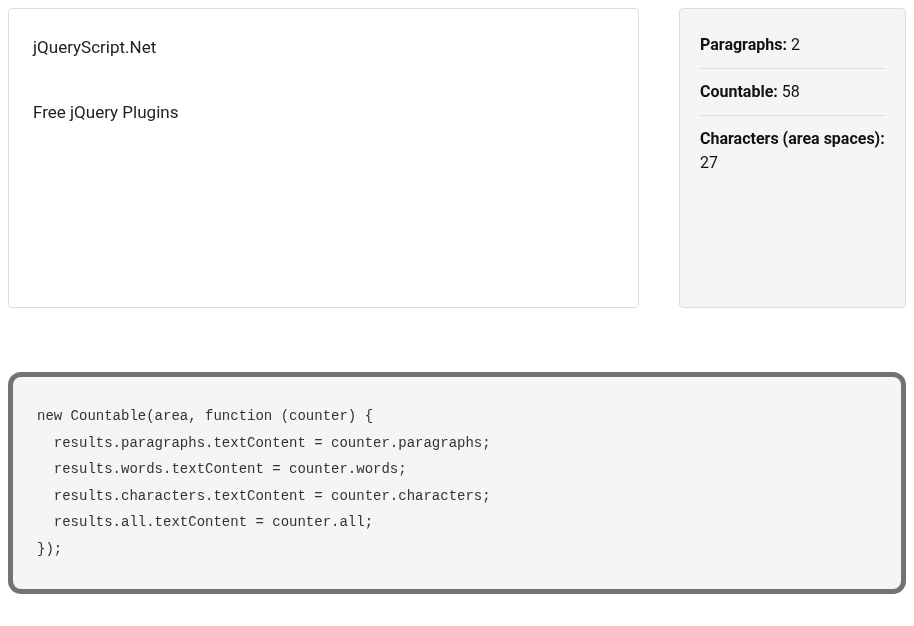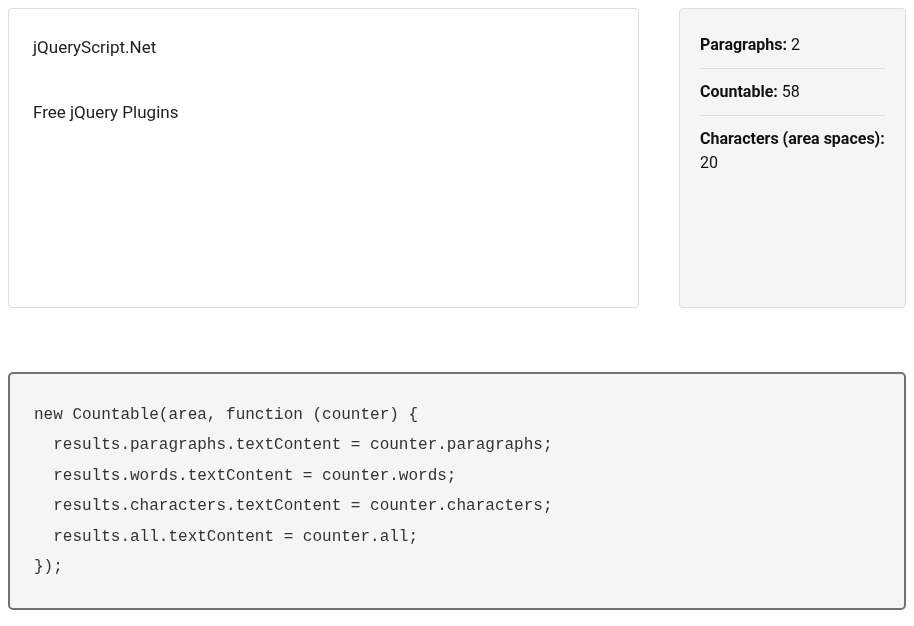--- a/index.html
+++ b/index.html
@@ -64,25 +64,25 @@
     .stat-label {
       font-weight: 700;
       color: #111;
     }
     .stat-value {
       font-weight: 400;
       color: #111;
     }
     .code-block {
       background: #f5f5f5;
-      border: 2px solid #737373;
-      border-radius: 5px;
+      border: 5px solid #737373;
+      border-radius: 13px;
       padding: 26px 24px;
       font-family: "Consolas", "Monaco", "Courier New", monospace;
-      font-size: 16px;
+      font-size: 14px;
       line-height: 1.9;
       white-space: pre;
       overflow-x: auto;
       color: #333;
     }
   </style>
 </head>
 <body>
 
 <div class="top-row">
@@ -98,21 +98,21 @@
       <span class="stat-value">2</span>
     </div>
     <div class="stat-row">
       <span class="stat-label">Countable:</span>
       <span> </span>
       <span class="stat-value">58</span>
     </div>
     <div class="stat-row">
       <span class="stat-label">Characters (area spaces):</span>
       <span> </span>
-      <span class="stat-value">20</span>
+      <span class="stat-value">27</span>
     </div>
   </div>
 </div>
 
 <div class="code-block">new Countable(area, function (counter) {
   results.paragraphs.textContent = counter.paragraphs;
   results.words.textContent = counter.words;
   results.characters.textContent = counter.characters;
   results.all.textContent = counter.all;
 });</div>

